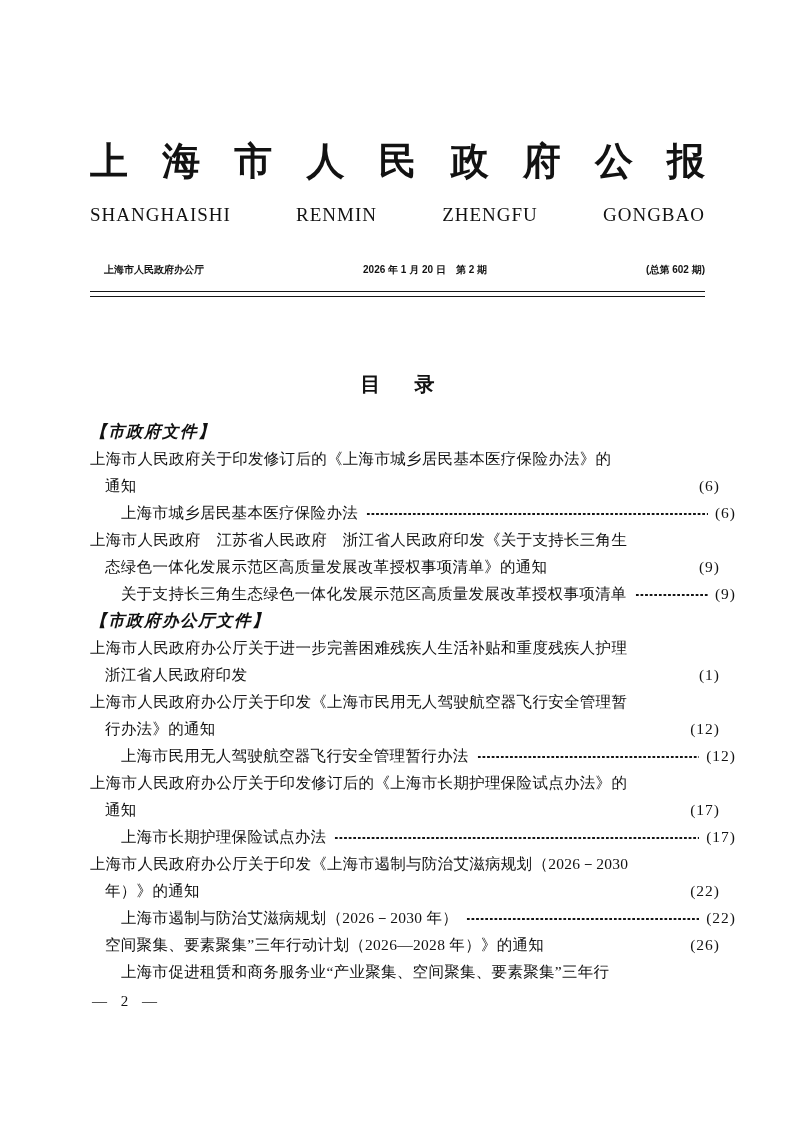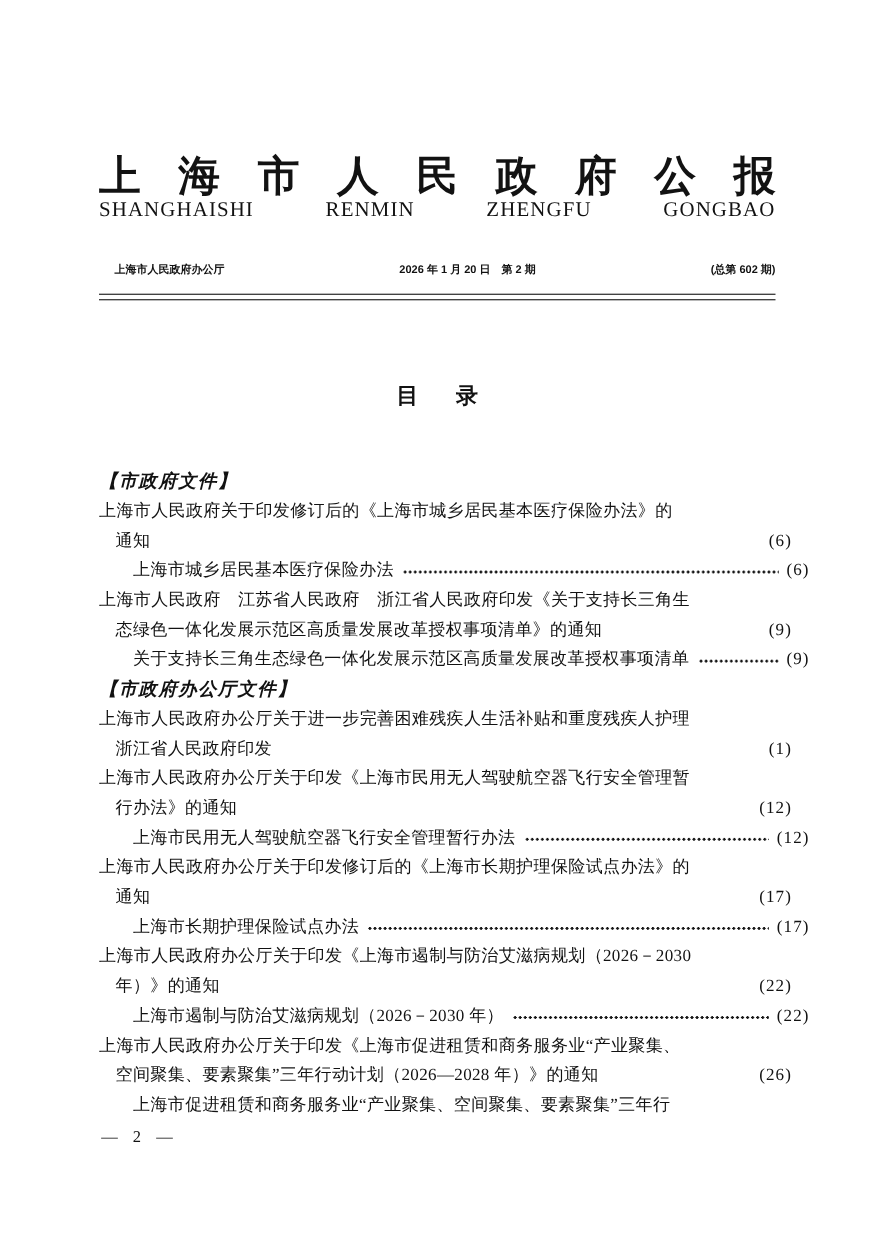--- a/index.html
+++ b/index.html
@@ -28,21 +28,21 @@
     justify-content: space-between;
     margin-top: 142px;
     font-size: 38px;
     line-height: 1;
     font-weight: 700;
     font-family: "Liberation Serif", "DejaVu Serif", serif;
   }
   .masthead-py {
     display: flex;
     justify-content: space-between;
-    margin-top: 1px;
+    margin-top: 25px;
     font-size: 19px;
     line-height: 1.1;
     letter-spacing: 1px;
     font-family: "Liberation Serif", "DejaVu Serif", serif;
   }
 
   
   .issue-bar {
     display: flex;
     justify-content: space-between;
@@ -67,21 +67,21 @@
     display: flex;
     justify-content: center;
     gap: 34px;
     margin-top: 76px;
     font-size: 20px;
     line-height: 1.1;
     font-weight: 700;
     font-family: "Liberation Sans", "DejaVu Sans", sans-serif;
   }
   .toc-body {
-    margin-top: 53px;
+    margin-top: 23px;
     font-size: 15.5px;
     line-height: 27px;
   }
   .toc-section-heading {
     font-weight: 700;
     font-style: italic;
     font-size: 16.5px;
     letter-spacing: 1.5px;
     line-height: 27px;
     font-family: "Liberation Serif", "DejaVu Serif", serif;
@@ -228,23 +228,20 @@
         <div class="toc-line ind-1">
           <span class="toc-text">年）》的通知</span>
           <span class="leader"></span>
           <span class="toc-page">(22)</span>
         </div>
         <div class="toc-line ind-2">
           <span class="toc-text">上海市遏制与防治艾滋病规划（2026－2030 年）</span>
           <span class="leader"></span>
           <span class="toc-page">(22)</span>
         </div>
-        <div class="toc-line ind-0">
-          <span class="toc-text">上海市人民政府办公厅关于印发《上海市促进租赁和商务服务业“产业聚集、</span>
-        </div>
         <div class="toc-line ind-1">
           <span class="toc-text">空间聚集、要素聚集”三年行动计划（2026—2028 年）》的通知</span>
           <span class="leader"></span>
           <span class="toc-page">(26)</span>
         </div>
         <div class="toc-line ind-2">
           <span class="toc-text">上海市促进租赁和商务服务业“产业聚集、空间聚集、要素聚集”三年行</span>
         </div>
       </div>
 

